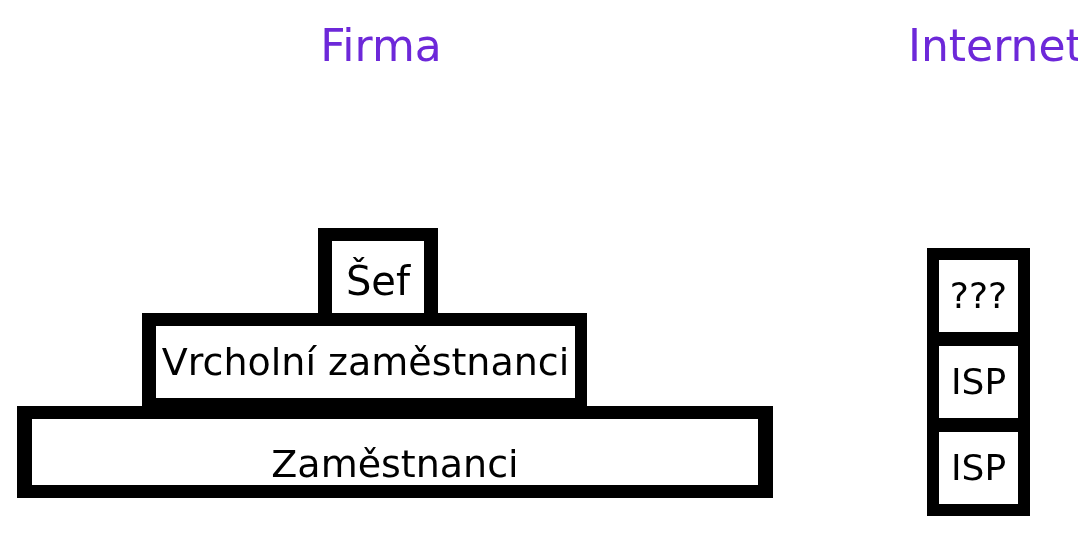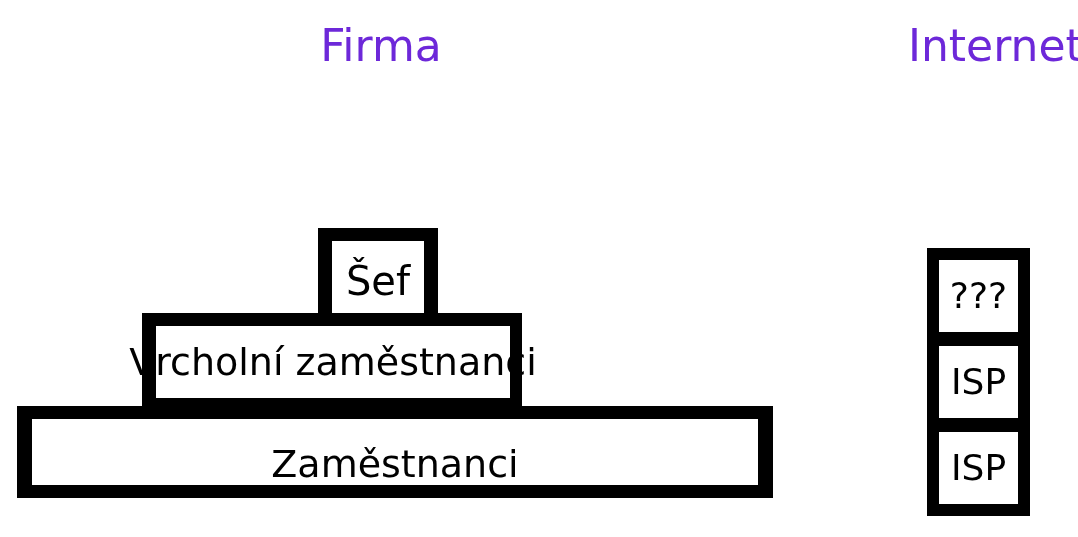--- a/index.html
+++ b/index.html
@@ -84,21 +84,21 @@
     width: 120px;
     height: 92px;
     padding: 13px 14px 0px 14px;
   }
   #tier-0 .tier-label { font-size: 40px; }
 
   
   #tier-1 {
     left: 142px;
     top: 313px;
-    width: 380px;
+    width: 445px;
     height: 98px;
     padding: 13px 12px 13px 14px;
   }
   #tier-1 .tier-label { font-size: 38px; }
 
   
   #tier-2 {
     left: 17px;
     top: 406px;
     width: 756px;

